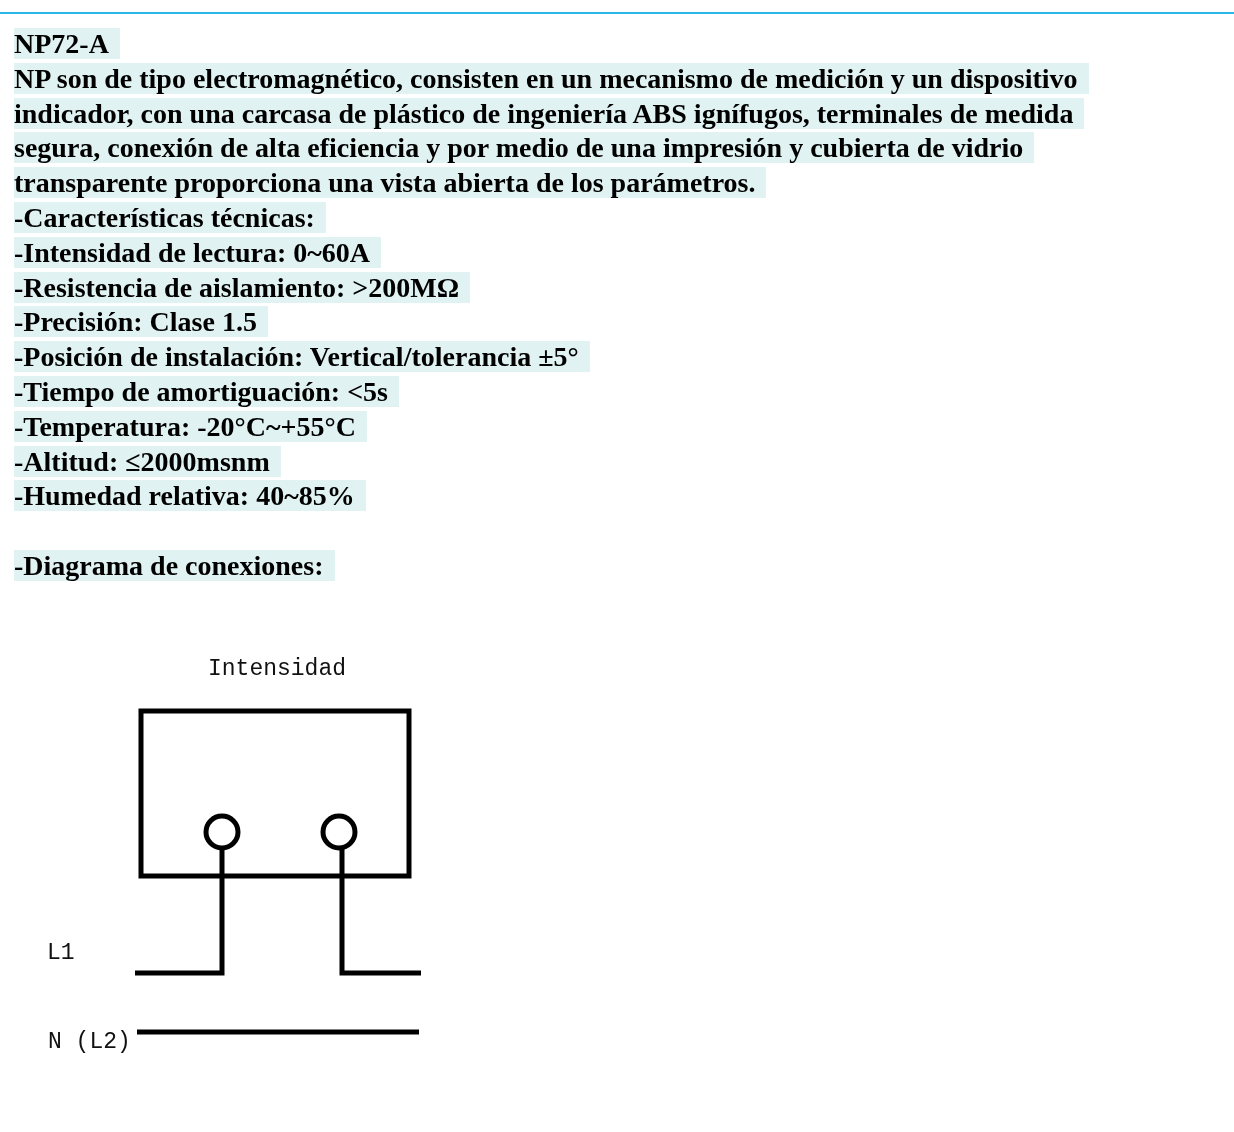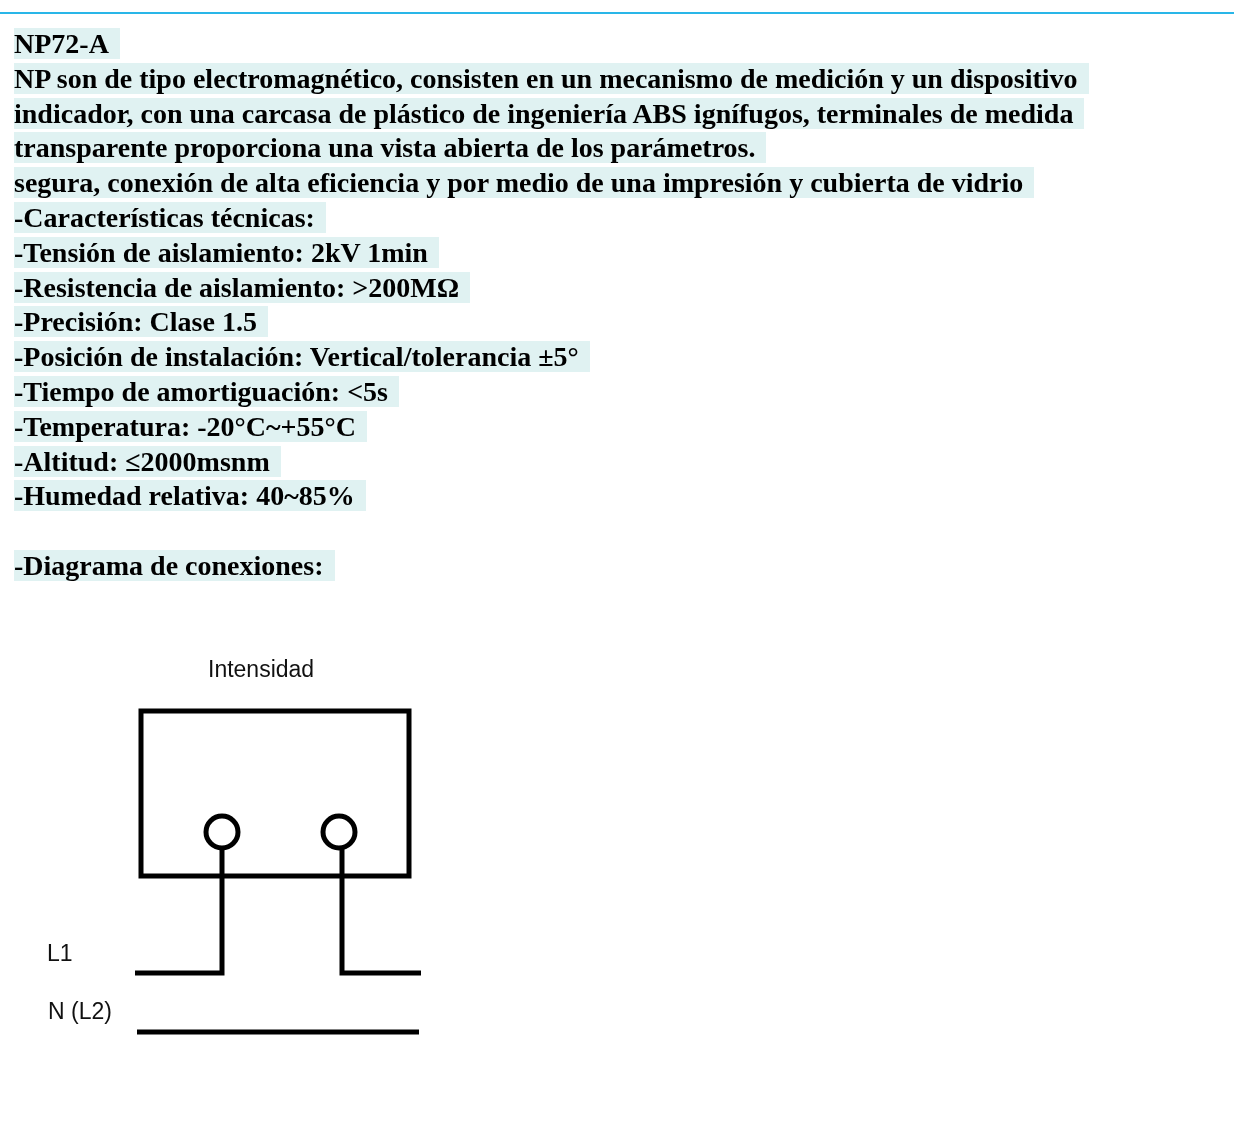--- a/index.html
+++ b/index.html
@@ -4,35 +4,35 @@
   <style>
     html, body { margin: 0; padding: 0; background: #ffffff; }
     body { width: 1234px; height: 1132px; position: relative; overflow: hidden; }
     .top-rule { position: absolute; left: 0; top: 12px; width: 1234px; height: 2px; background: #29b6e8; }
     .doc { position: absolute; left: 14px; top: 27px; font-family: "Liberation Serif", serif; font-weight: bold; font-size: 28px; color: #000; }
     .line { display: block; height: 34.8px; line-height: 34.8px; white-space: nowrap; }
     .hl { background: #e0f2f2; padding-right: 11px; }
     .blank { height: 34.8px; }
     .diagram { position: absolute; left: 0; top: 650px; width: 460px; height: 420px; }
     .diagram svg { position: absolute; left: 0; top: 0; }
-    .dlabel { position: absolute; font-family: Liberation Sans, sans-serif; font-size: 23px; color: #111; font-weight: normal; white-space: nowrap; }
+    .dlabel { position: absolute; font-family: Liberation Mono, monospace; font-size: 23px; color: #111; font-weight: normal; white-space: nowrap; }
   </style>
 </head>
 <body>
 
 <div class="top-rule"></div>
 
 <div class="doc">
   <span class="line"><span class="hl">NP72-A</span></span>
   <span class="line"><span class="hl">NP son de tipo electromagnético, consisten en un mecanismo de medición y un dispositivo</span></span>
   <span class="line"><span class="hl">indicador, con una carcasa de plástico de ingeniería ABS ignífugos, terminales de medida</span></span>
+  <span class="line"><span class="hl">segura, conexión de alta eficiencia y por medio de una impresión y cubierta de vidrio</span></span>
   <span class="line"><span class="hl">transparente proporciona una vista abierta de los parámetros.</span></span>
-  <span class="line"><span class="hl">segura, conexión de alta eficiencia y por medio de una impresión y cubierta de vidrio</span></span>
   <span class="line"><span class="hl">-Características técnicas:</span></span>
-  <span class="line"><span class="hl">-Tensión de aislamiento: 2kV 1min</span></span>
+  <span class="line"><span class="hl">-Intensidad de lectura: 0~60A</span></span>
   <span class="line"><span class="hl">-Resistencia de aislamiento: &gt;200MΩ</span></span>
   <span class="line"><span class="hl">-Precisión: Clase 1.5</span></span>
   <span class="line"><span class="hl">-Posición de instalación: Vertical/tolerancia ±5°</span></span>
   <span class="line"><span class="hl">-Tiempo de amortiguación: &lt;5s</span></span>
   <span class="line"><span class="hl">-Temperatura: -20°C~+55°C</span></span>
   <span class="line"><span class="hl">-Altitud: ≤2000msnm</span></span>
   <span class="line"><span class="hl">-Humedad relativa: 40~85%</span></span>
   <span class="line blank"></span>
   <span class="line"><span class="hl">-Diagrama de conexiones:</span></span>
 </div>
@@ -46,14 +46,14 @@
     <circle cx="339" cy="182" r="16" fill="#fff" stroke="#000" stroke-width="5"></circle>
 
     <polyline points="222,198 222,323 135,323" fill="none" stroke="#000" stroke-width="5"></polyline>
 
     <polyline points="342,198 342,323 421,323" fill="none" stroke="#000" stroke-width="5"></polyline>
 
     <line x1="137" y1="382" x2="419" y2="382" stroke="#000" stroke-width="5"></line>
   </svg>
   <span class="dlabel" style="left:208px; top:6px;">Intensidad</span>
   <span class="dlabel" style="left:47px; top:290px;">L1</span>
-  <span class="dlabel" style="left:48px; top:348px;">N (L2)</span>
+  <span class="dlabel" style="left:48px; top:379px;">N (L2)</span>
 </div>
 
 </body></html>

